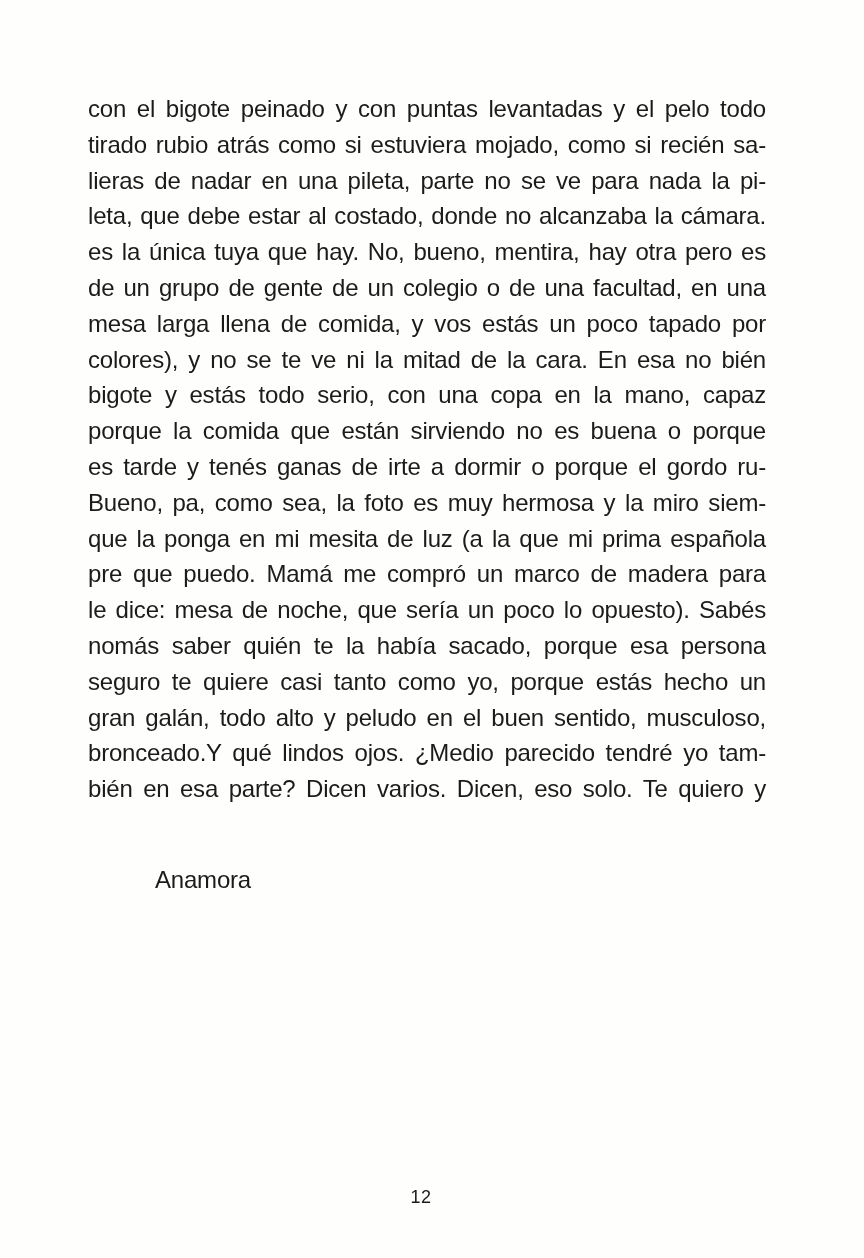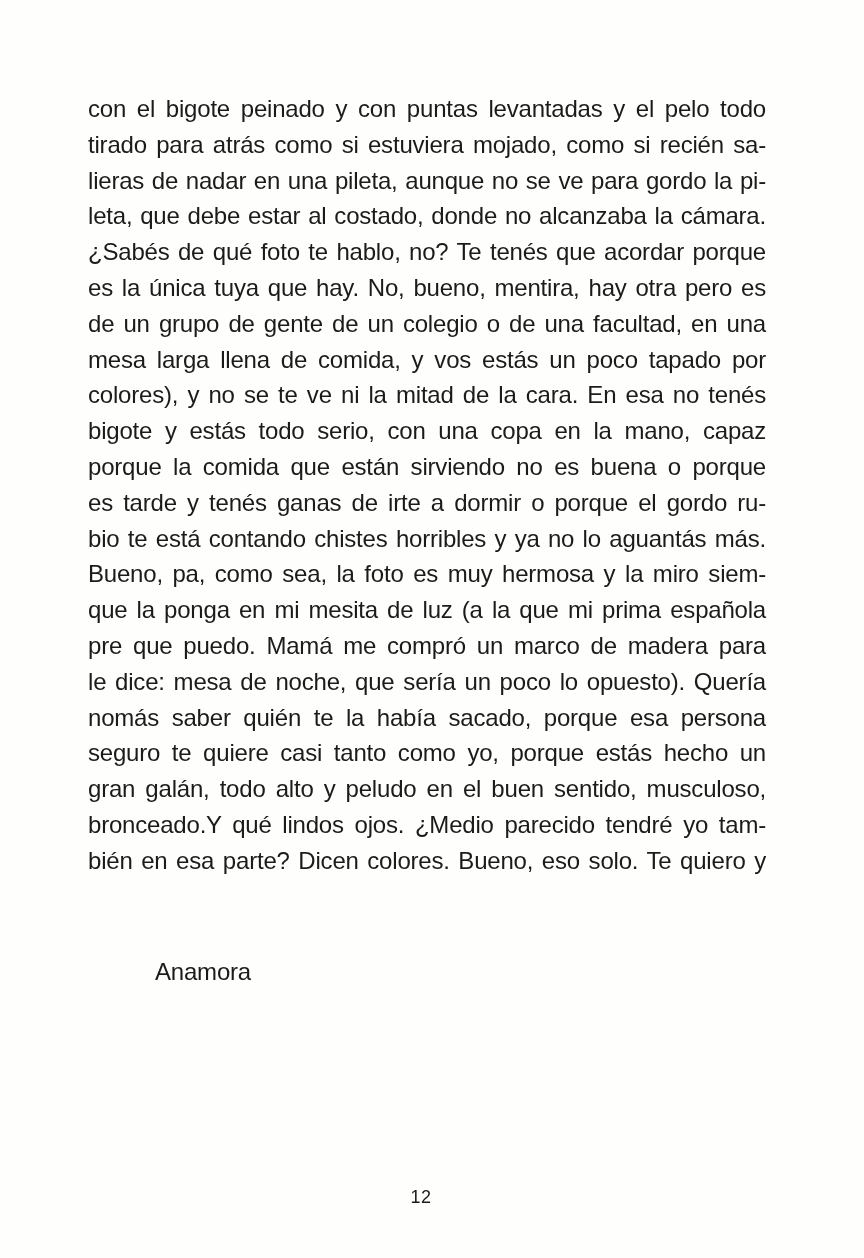--- a/index.html
+++ b/index.html
@@ -28,21 +28,21 @@
   }
   .line {
     text-align: justify;
     text-align-last: justify;
   }
   .line.last {
     text-align: justify;
     text-align-last: left;
   }
   .signature {
-    margin-top: 75px;
+    margin-top: 55px;
     padding-left: 67px;
     line-height: 36px;
   }
   .page-number {
     position: absolute;
     top: 1186px;
     left: 0;
     width: 100%;
     text-align: center;
     font-size: 18px;
@@ -50,37 +50,35 @@
     letter-spacing: 0.5px;
     transform: translateX(-11px);
   }
 </style>
 </head>
 <body>
 
 <div class="page">
   <div class="letter">
     <div class="line">con el bigote peinado y con puntas levantadas y el pelo todo</div>
-    <div class="line">tirado para atrás como si estuviera mojado, como si recién sa-</div>
-    <div class="line">lieras de nadar en una pileta, aunque no se ve para gordo la pi-</div>
+    <div class="line">tirado rubio atrás como si estuviera mojado, como si recién sa-</div>
+    <div class="line">lieras de nadar en una pileta, parte no se ve para nada la pi-</div>
     <div class="line">leta, que debe estar al costado, donde no alcanzaba la cámara.</div>
-    <div class="line">¿Sabés de qué foto te hablo, no? Te tenés que acordar porque</div>
     <div class="line">es la única tuya que hay. No, bueno, mentira, hay otra pero es</div>
     <div class="line">de un grupo de gente de un colegio o de una facultad, en una</div>
     <div class="line">mesa larga llena de comida, y vos estás un poco tapado por</div>
-    <div class="line">colores), y no se te ve ni la mitad de la cara. En esa no tenés</div>
+    <div class="line">colores), y no se te ve ni la mitad de la cara. En esa no bién</div>
     <div class="line">bigote y estás todo serio, con una copa en la mano, capaz</div>
     <div class="line">porque la comida que están sirviendo no es buena o porque</div>
     <div class="line">es tarde y tenés ganas de irte a dormir o porque el gordo ru-</div>
-    <div class="line">bio te está contando chistes horribles y ya no lo aguantás más.</div>
     <div class="line">Bueno, pa, como sea, la foto es muy hermosa y la miro siem-</div>
     <div class="line">que la ponga en mi mesita de luz (a la que mi prima española</div>
     <div class="line">pre que puedo. Mamá me compró un marco de madera para</div>
-    <div class="line">le dice: mesa de noche, que sería un poco lo opuesto). Quería</div>
+    <div class="line">le dice: mesa de noche, que sería un poco lo opuesto). Sabés</div>
     <div class="line">nomás saber quién te la había sacado, porque esa persona</div>
     <div class="line">seguro te quiere casi tanto como yo, porque estás hecho un</div>
     <div class="line">gran galán, todo alto y peludo en el buen sentido, musculoso,</div>
     <div class="line">bronceado.Y qué lindos ojos. ¿Medio parecido tendré yo tam-</div>
-    <div class="line">bién en esa parte? Dicen colores. Bueno, eso solo. Te quiero y</div>
+    <div class="line">bién en esa parte? Dicen varios. Dicen, eso solo. Te quiero y</div>
     <div class="signature">Anamora</div>
   </div>
   <div class="page-number">12</div>
 </div>
 
 </body></html>

